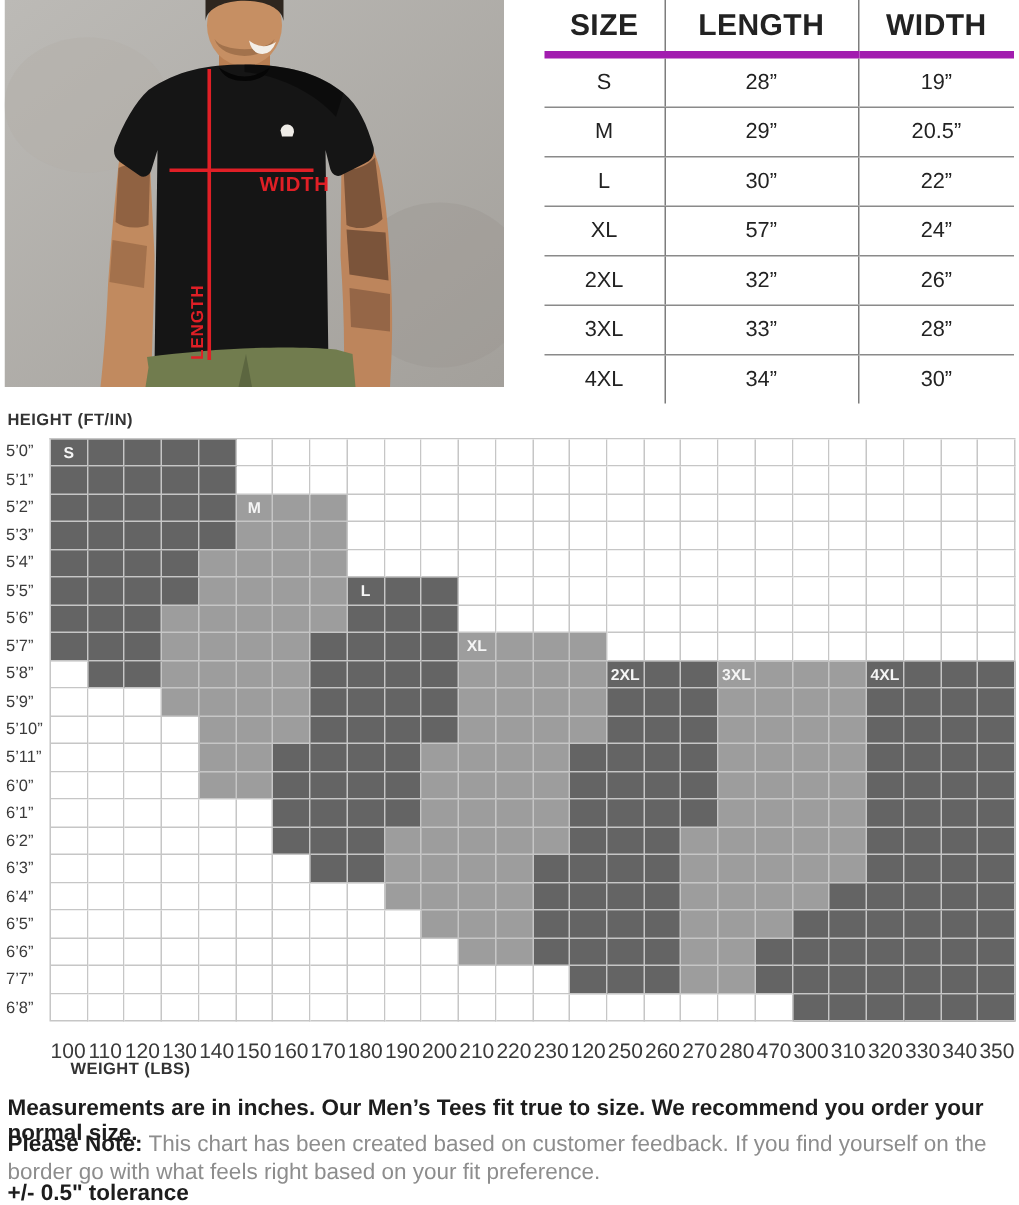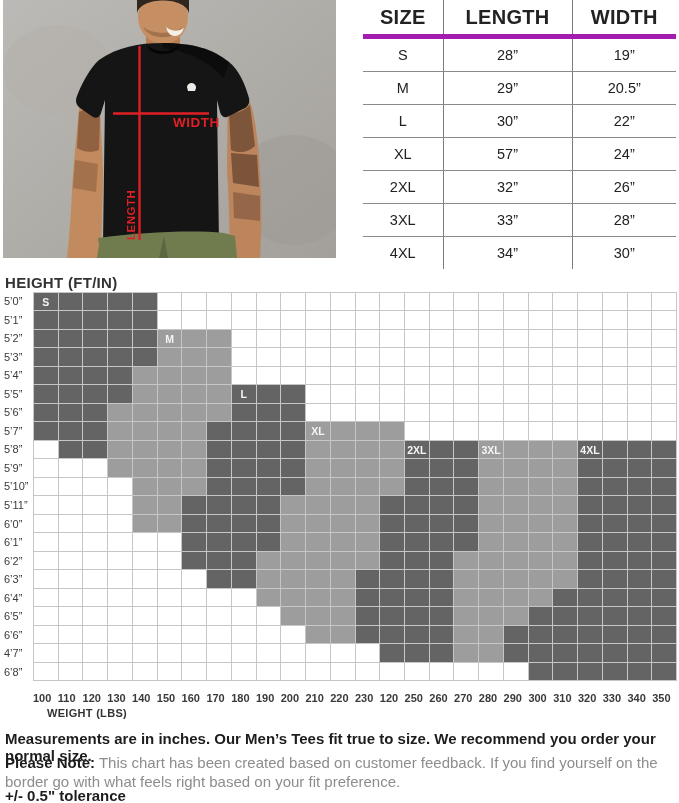--- a/index.html
+++ b/index.html
@@ -14,34 +14,34 @@
               border-collapse:collapse;table-layout:fixed;}
   #size-table th,#size-table td{padding:0;text-align:center;vertical-align:middle;color:#222;}
   #size-table th{font-size:20px;font-weight:bold;height:34px;letter-spacing:.3px;
                  border-bottom:5px solid #a21caf;}
   #size-table td{font-size:14.5px;height:32px;border-bottom:1px solid #8a8a8a;}
   #size-table tr:last-child td{border-bottom:none;}
   #size-table th+th,#size-table td+td{border-left:1px solid #7d7d7d;}
   #size-table col.c1{width:80px}#size-table col.c2{width:129px}#size-table col.c3{width:104px}
 
   
-  #height-axis-title{position:absolute;left:5px;top:274px;font-size:15px;font-weight:bold;color:#333;letter-spacing:.3px;}
+  #height-axis-title{position:absolute;left:5px;top:274px;font-size:11px;font-weight:bold;color:#333;letter-spacing:.3px;}
   #fit-grid{position:absolute;left:33px;top:292px;width:644px;height:389px;box-sizing:border-box;
             display:grid;grid-template-columns:repeat(26,1fr);grid-template-rows:repeat(21,1fr);
             border-top:1px solid #c6c6c6;border-left:1px solid #c6c6c6;}
   .cell{border-right:1px solid #c6c6c6;border-bottom:1px solid #c6c6c6;
         display:flex;align-items:center;justify-content:center;
         font-size:10.5px;font-weight:bold;color:#f5f5f5;box-sizing:border-box;}
   .cell.dark{background:#646464}.cell.light{background:#9d9d9d}.cell.empty{background:#fff}
   #height-labels{position:absolute;left:4px;top:292px;height:389px;width:30px;
                  display:grid;grid-template-rows:repeat(21,1fr);}
   #height-labels div{display:flex;align-items:center;font-size:11px;font-weight:normal;color:#3a3a3a;}
   #weight-labels{position:absolute;left:33px;top:692px;width:644px;
                  display:grid;grid-template-columns:repeat(26,1fr);}
-  #weight-labels div{font-size:11px;font-weight:bold;color:#3a3a3a;}
+  #weight-labels div{text-align:center;font-size:14px;font-weight:normal;color:#3a3a3a;}
   #weight-axis-title{position:absolute;left:47px;top:707px;font-size:11px;font-weight:bold;color:#333;letter-spacing:.3px;}
 
   
   #note1{position:absolute;left:5px;top:730px;width:670px;font-size:15px;font-weight:bold;color:#1d1d1d;}
   #note2{position:absolute;left:5px;top:753px;width:656px;font-size:15px;line-height:19px;color:#8d8d8d;}
   #note2 b{color:#1d1d1d;}
   #note3{position:absolute;left:5px;top:787px;font-size:15px;font-weight:bold;color:#1d1d1d;}
 </style>
 </head>
 <body>
@@ -156,21 +156,21 @@
       <div>5’9”</div>
       <div>5’10”</div>
       <div>5’11”</div>
       <div>6’0”</div>
       <div>6’1”</div>
       <div>6’2”</div>
       <div>6’3”</div>
       <div>6’4”</div>
       <div>6’5”</div>
       <div>6’6”</div>
-      <div>4’7”</div>
+      <div>7’7”</div>
       <div>6’8”</div>
     </div>
   <div id="fit-grid">
       <div class="cell dark">S</div>
       <div class="cell dark"></div>
       <div class="cell dark"></div>
       <div class="cell dark"></div>
       <div class="cell dark"></div>
       <div class="cell empty"></div>
       <div class="cell empty"></div>
@@ -727,21 +727,21 @@
       <div>190</div>
       <div>200</div>
       <div>210</div>
       <div>220</div>
       <div>230</div>
       <div>120</div>
       <div>250</div>
       <div>260</div>
       <div>270</div>
       <div>280</div>
-      <div>290</div>
+      <div>470</div>
       <div>300</div>
       <div>310</div>
       <div>320</div>
       <div>330</div>
       <div>340</div>
       <div>350</div>
     </div>
   <div id="weight-axis-title">WEIGHT (LBS)</div>
 
   <div id="note1">Measurements are in inches. Our Men’s Tees fit true to size. We recommend you order your normal size.</div>

